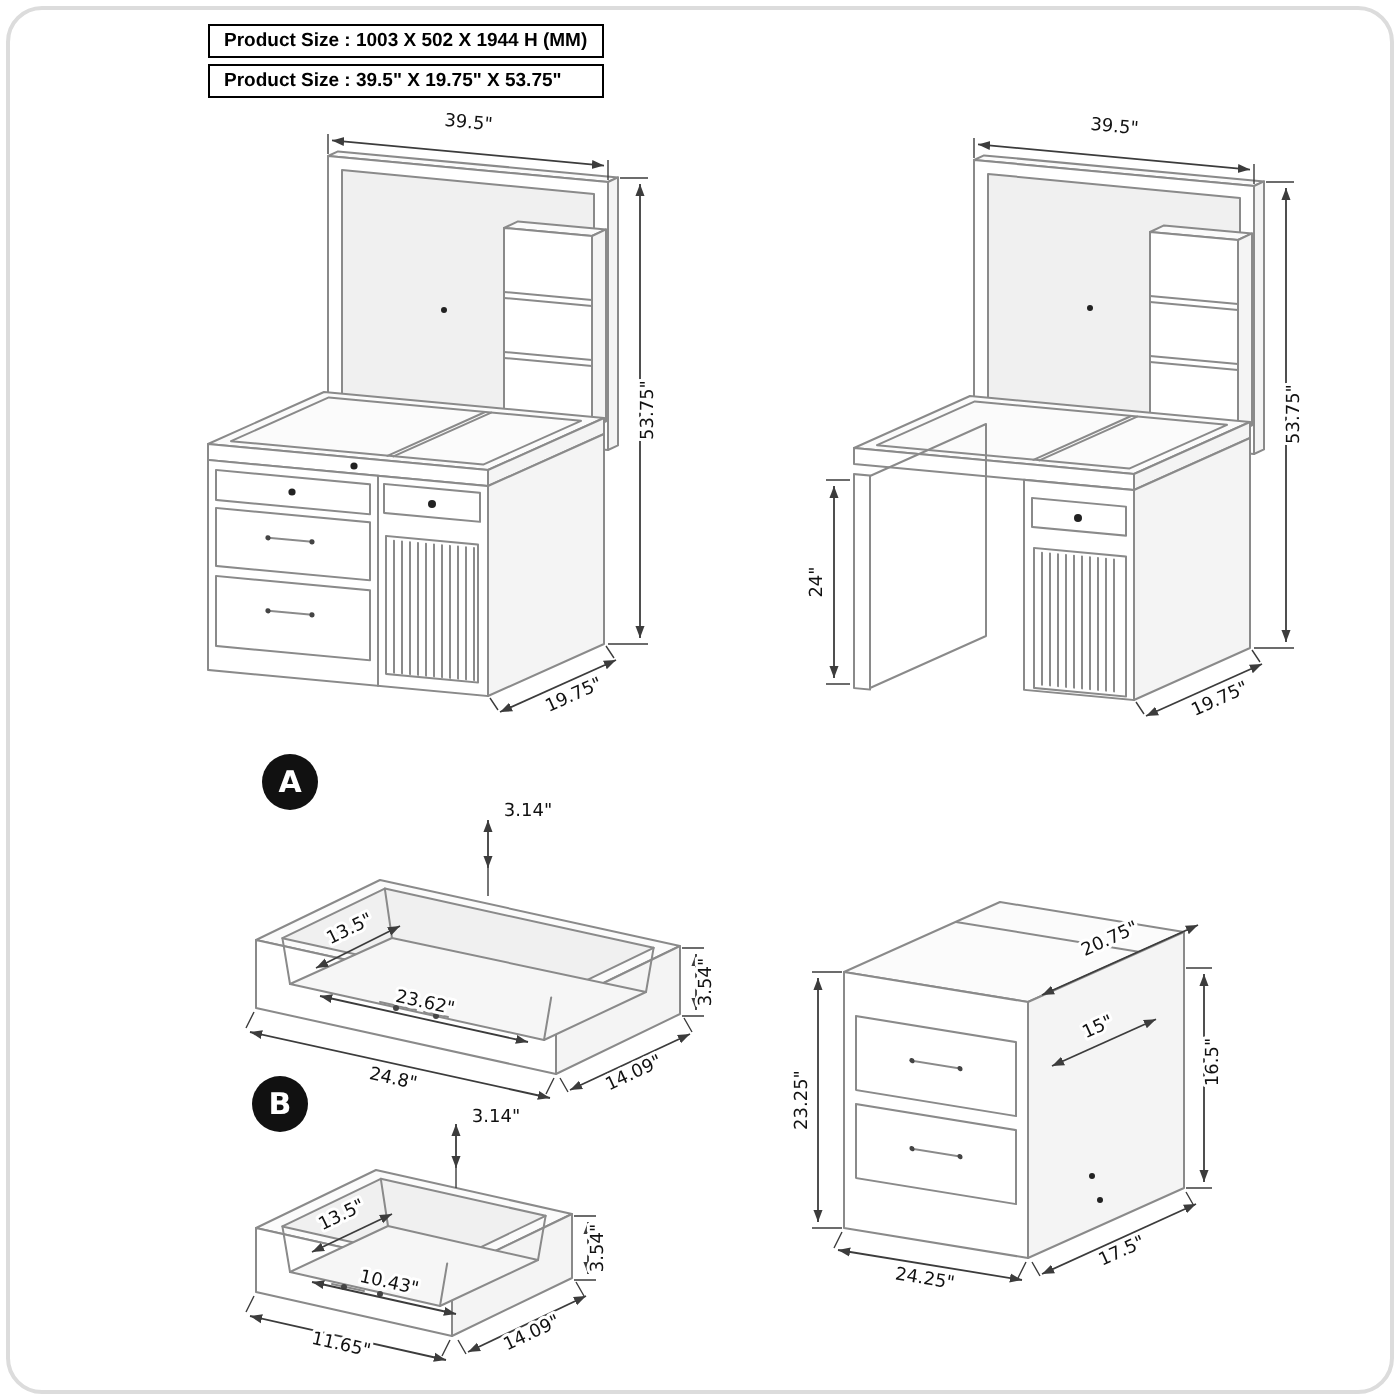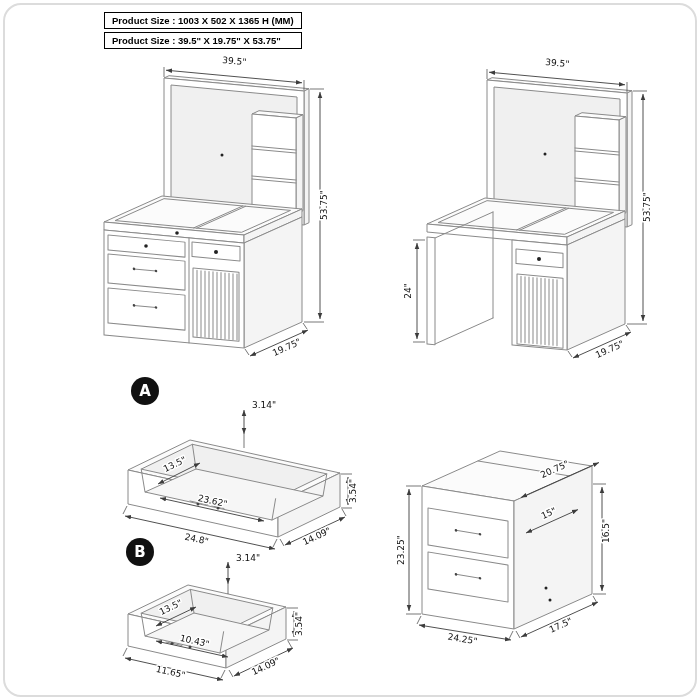--- a/index.html
+++ b/index.html
@@ -31,21 +31,21 @@
   <svg width="0" height="0">
     <defs>
       <marker id="arrw" viewBox="0 0 10 10" refX="9" refY="5" markerWidth="7.5" markerHeight="7.5" orient="auto-start-reverse">
         <path d="M0,1.6 L9,5 L0,8.4 Z" fill="#3c3c3c"></path>
       </marker>
     </defs>
   </svg>
 
   
   <div class="infobox">
-    <div class="inforow">Product Size : 1003 X 502 X 1365 H (MM)</div>
+    <div class="inforow">Product Size : 1003 X 502 X 1944 H (MM)</div>
     <div class="inforow">Product Size : 39.5" X 19.75" X 53.75"</div>
   </div>
 
   
   <svg class="view" style="left:92px;top:50px" width="240" height="340" viewBox="0 0 240 340">
     <g>
       <polygon class="face3" points="72,28 212,41 217,38.7 77,25.7"></polygon>
       <polygon class="face2" points="212,41 217,38.7 217,172.7 212,175"></polygon>
       <polygon class="face" points="72,28 212,41 212,175 72,162"></polygon>
       <polygon class="glass" points="79,35 205,47 205,168 79,156"></polygon>

